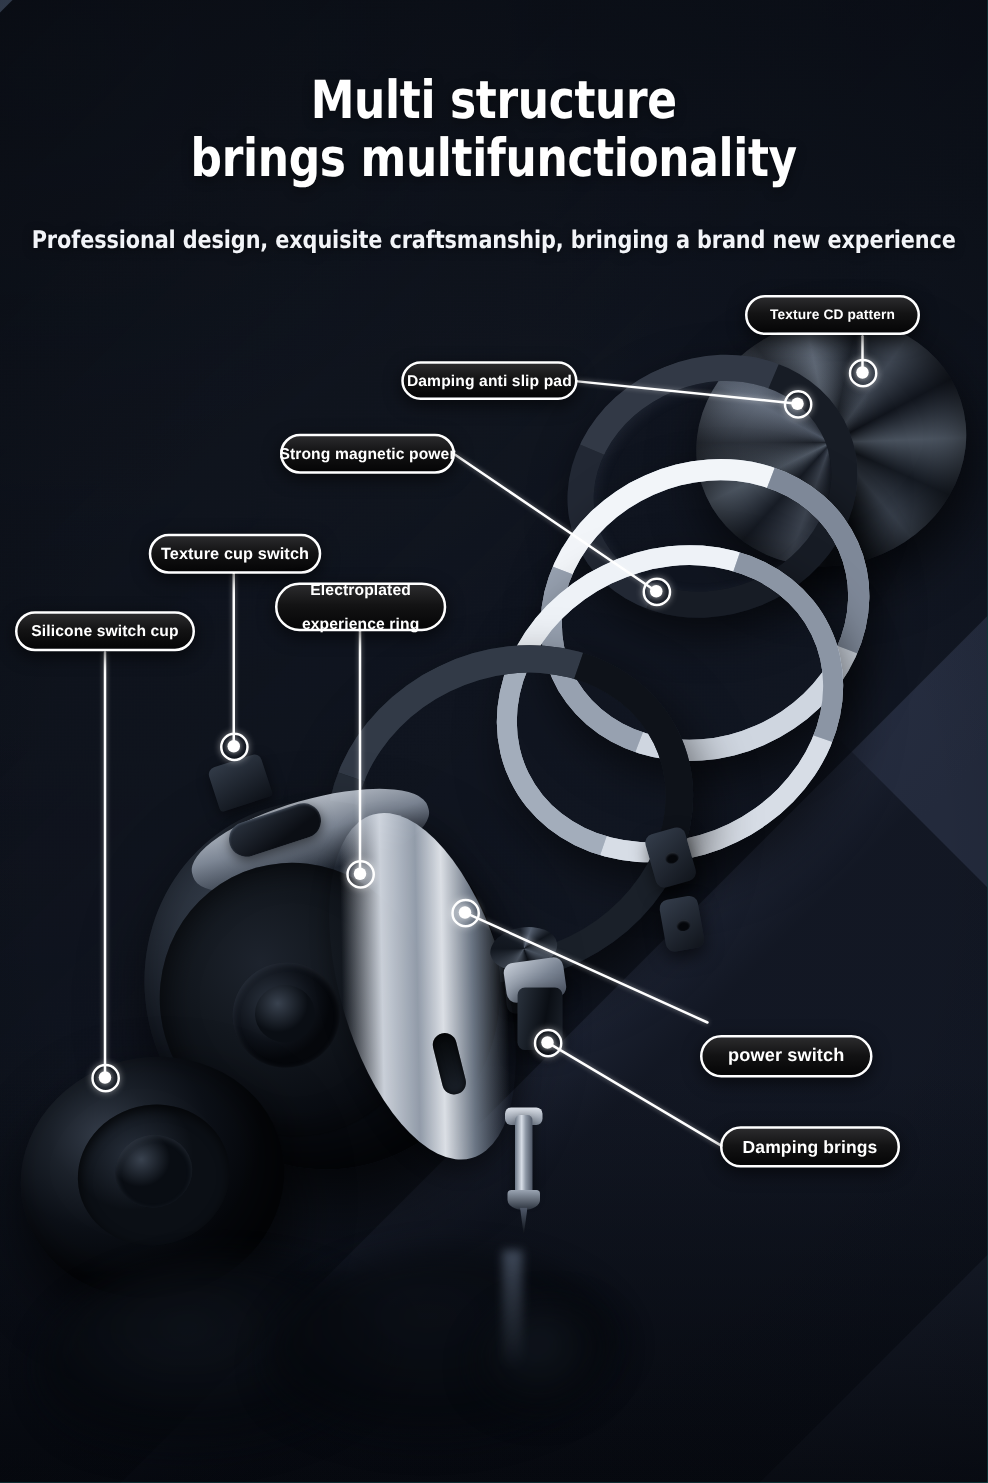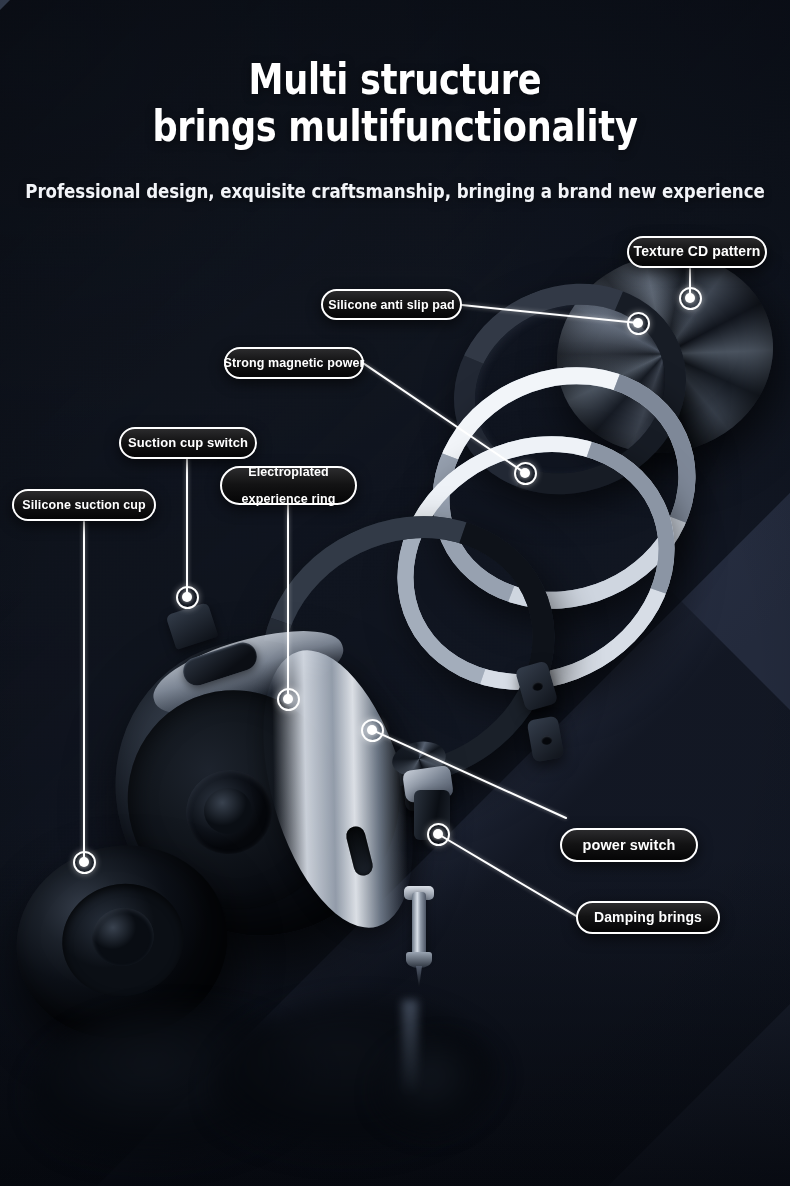--- a/index.html
+++ b/index.html
@@ -462,43 +462,43 @@
 
   <div class="dot" style="left:690px; top:298px;"></div>
   <div class="dot" style="left:638px; top:323px;"></div>
   <div class="dot" style="left:525px; top:473px;"></div>
   <div class="dot" style="left:187px; top:597px;"></div>
   <div class="dot" style="left:288px; top:699px;"></div>
   <div class="dot" style="left:84px;  top:862px;"></div>
   <div class="dot" style="left:372px; top:730px;"></div>
   <div class="dot" style="left:438px; top:834px;"></div>
 
-  <div class="pill" style="left:627px; top:236px; width:140px; height:32px; font-size:14px;">
+  <div class="pill" style="left:596px; top:236px; width:140px; height:32px; font-size:11px;">
     <span>Texture CD pattern</span>
   </div>
 
   <div class="pill" style="left:321px; top:289px; width:141px; height:31px; font-size:12.5px;">
-    <span>Silicone anti slip pad</span>
+    <span>Damping anti slip pad</span>
   </div>
 
   <div class="pill" style="left:224px; top:347px; width:140px; height:32px; font-size:12.5px;">
     <span>Strong magnetic power</span>
   </div>
 
   <div class="pill" style="left:119px; top:427px; width:138px; height:32px; font-size:13px;">
-    <span>Suction cup switch</span>
+    <span>Texture cup switch</span>
   </div>
 
   <div class="pill two-line" style="left:220px; top:466px; width:137px; height:39px; font-size:12.5px; flex-direction:column;gap:12px;">
     <span>Electroplated</span>
     <span>experience ring</span>
   </div>
 
   <div class="pill" style="left:12px; top:489px; width:144px; height:32px; font-size:12.5px;">
-    <span>Silicone suction cup</span>
+    <span>Silicone switch cup</span>
   </div>
 
   <div class="pill" style="left:560px; top:828px; width:138px; height:34px; font-size:14.5px;">
     <span>power switch</span>
   </div>
 
   <div class="pill" style="left:576px; top:901px; width:144px; height:33px; font-size:14px;">
     <span>Damping brings</span>
   </div>
 

